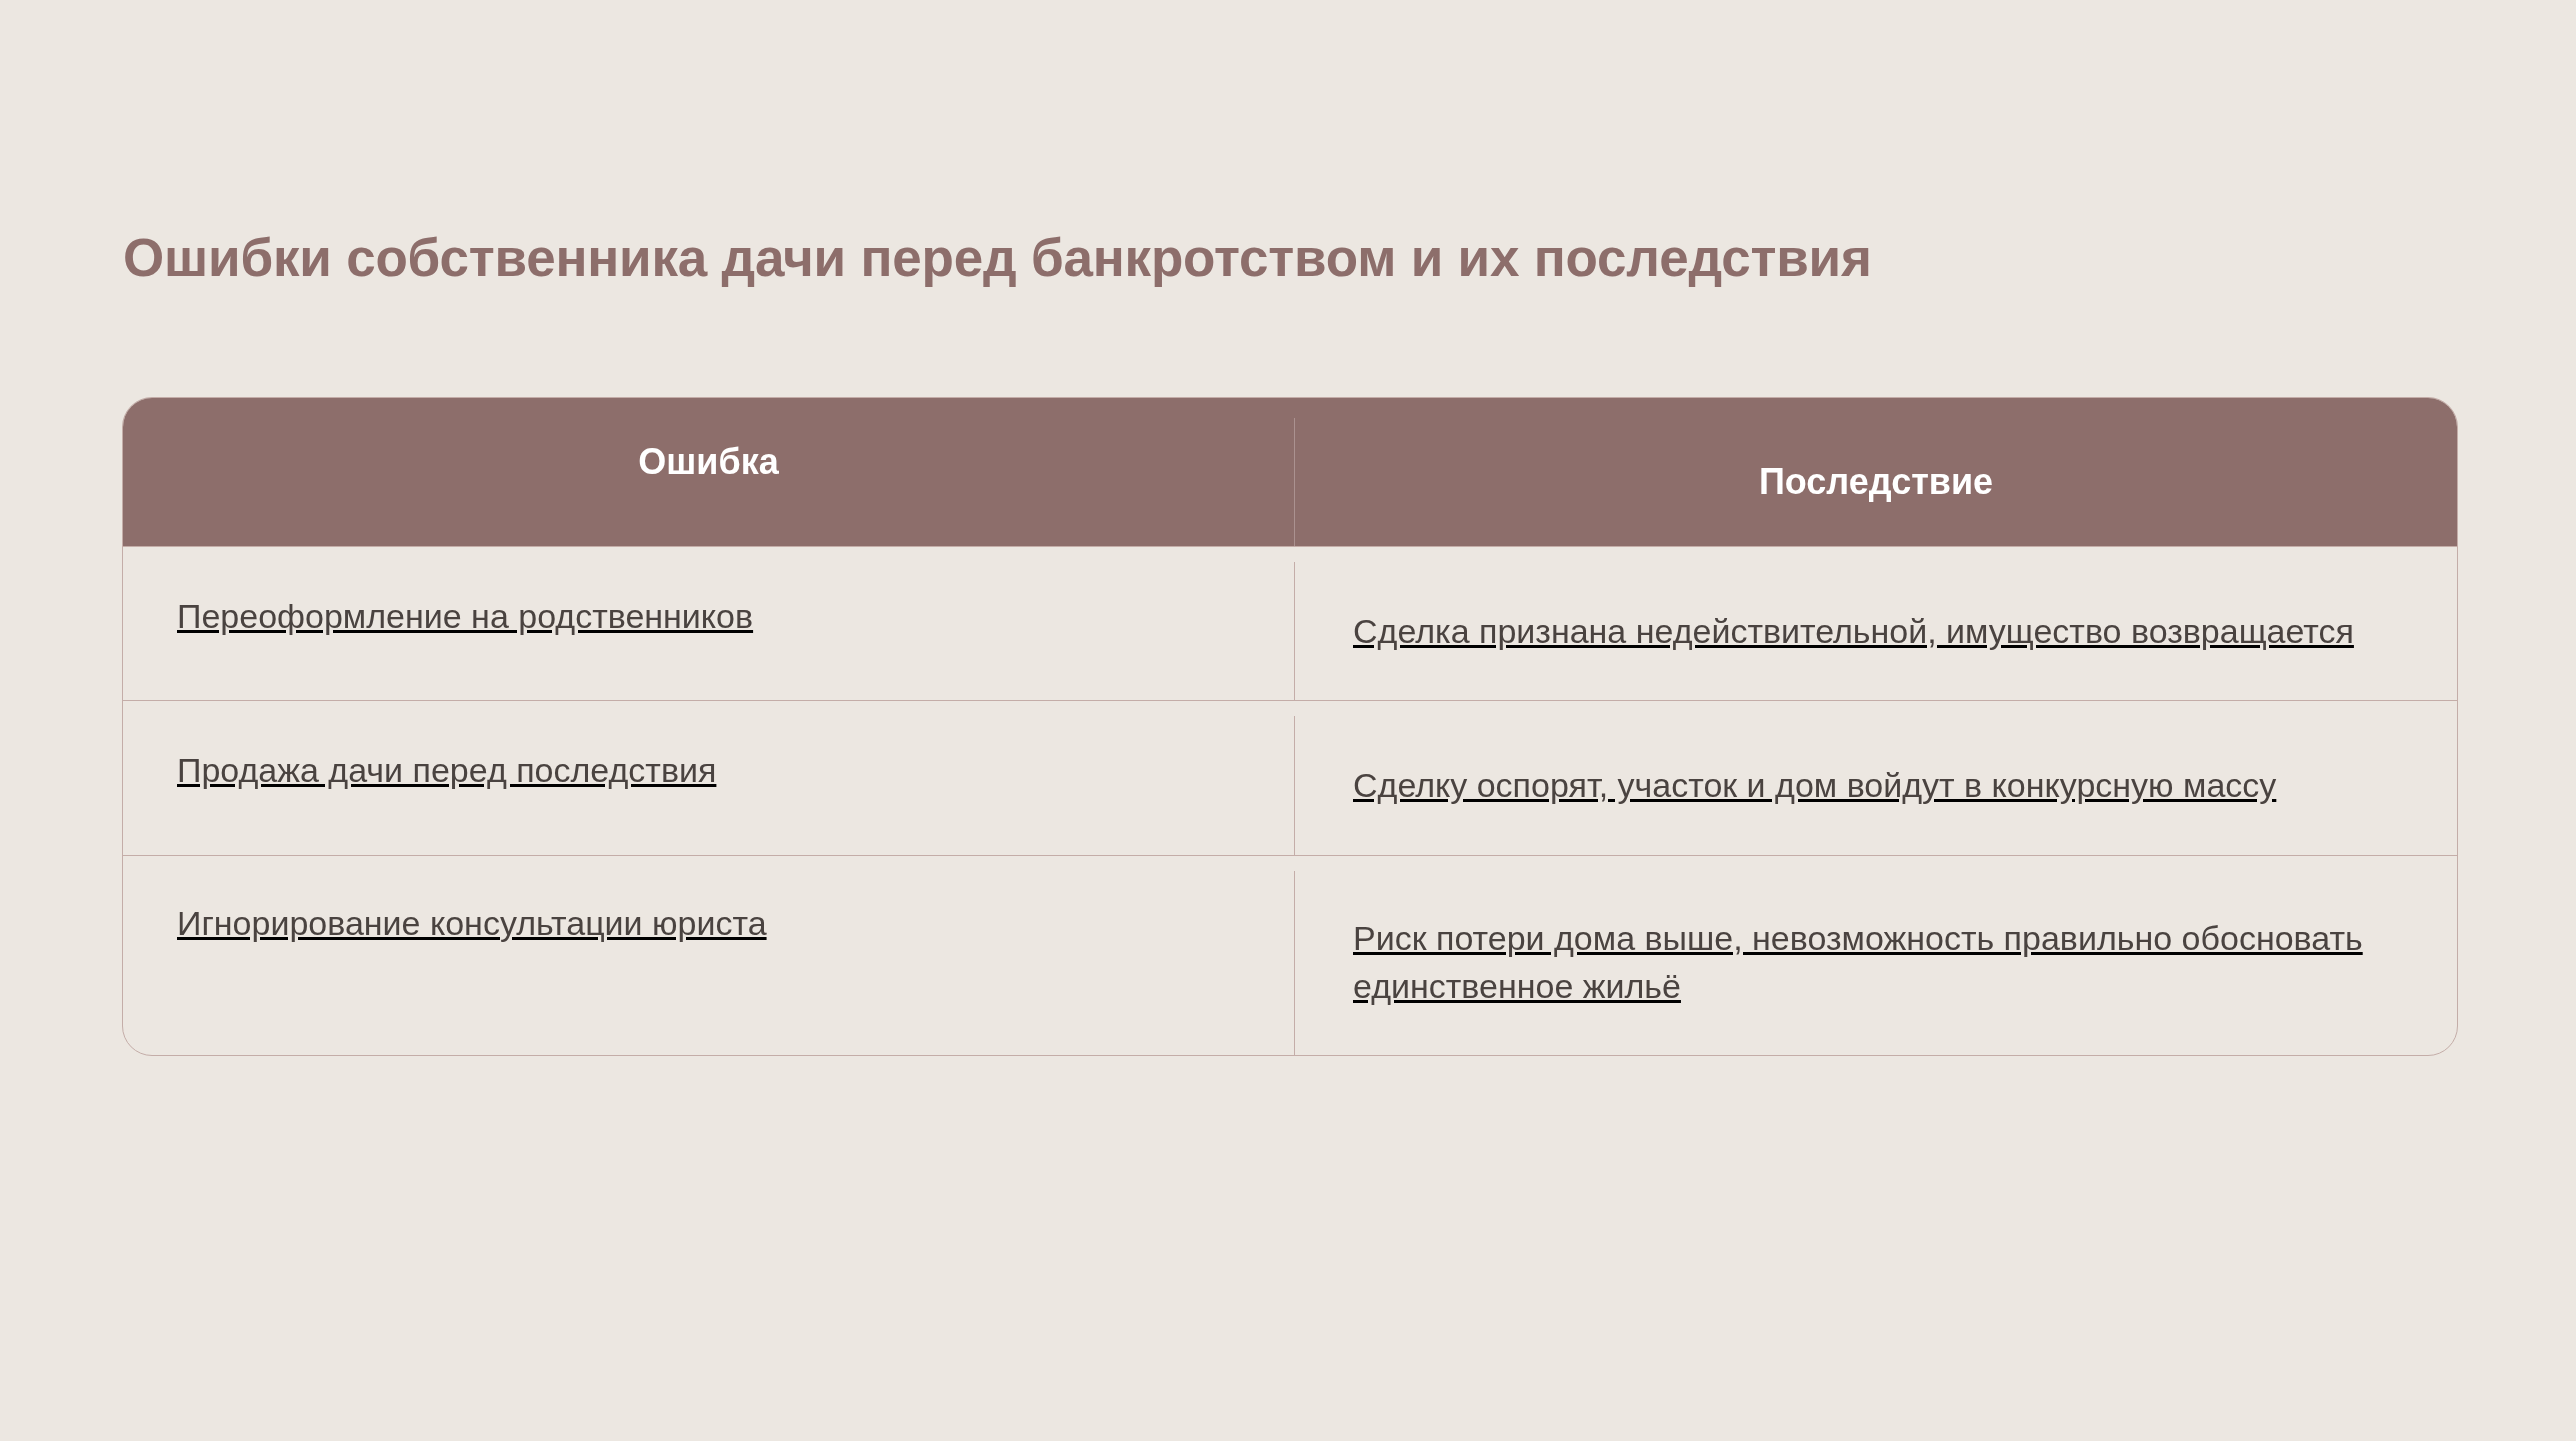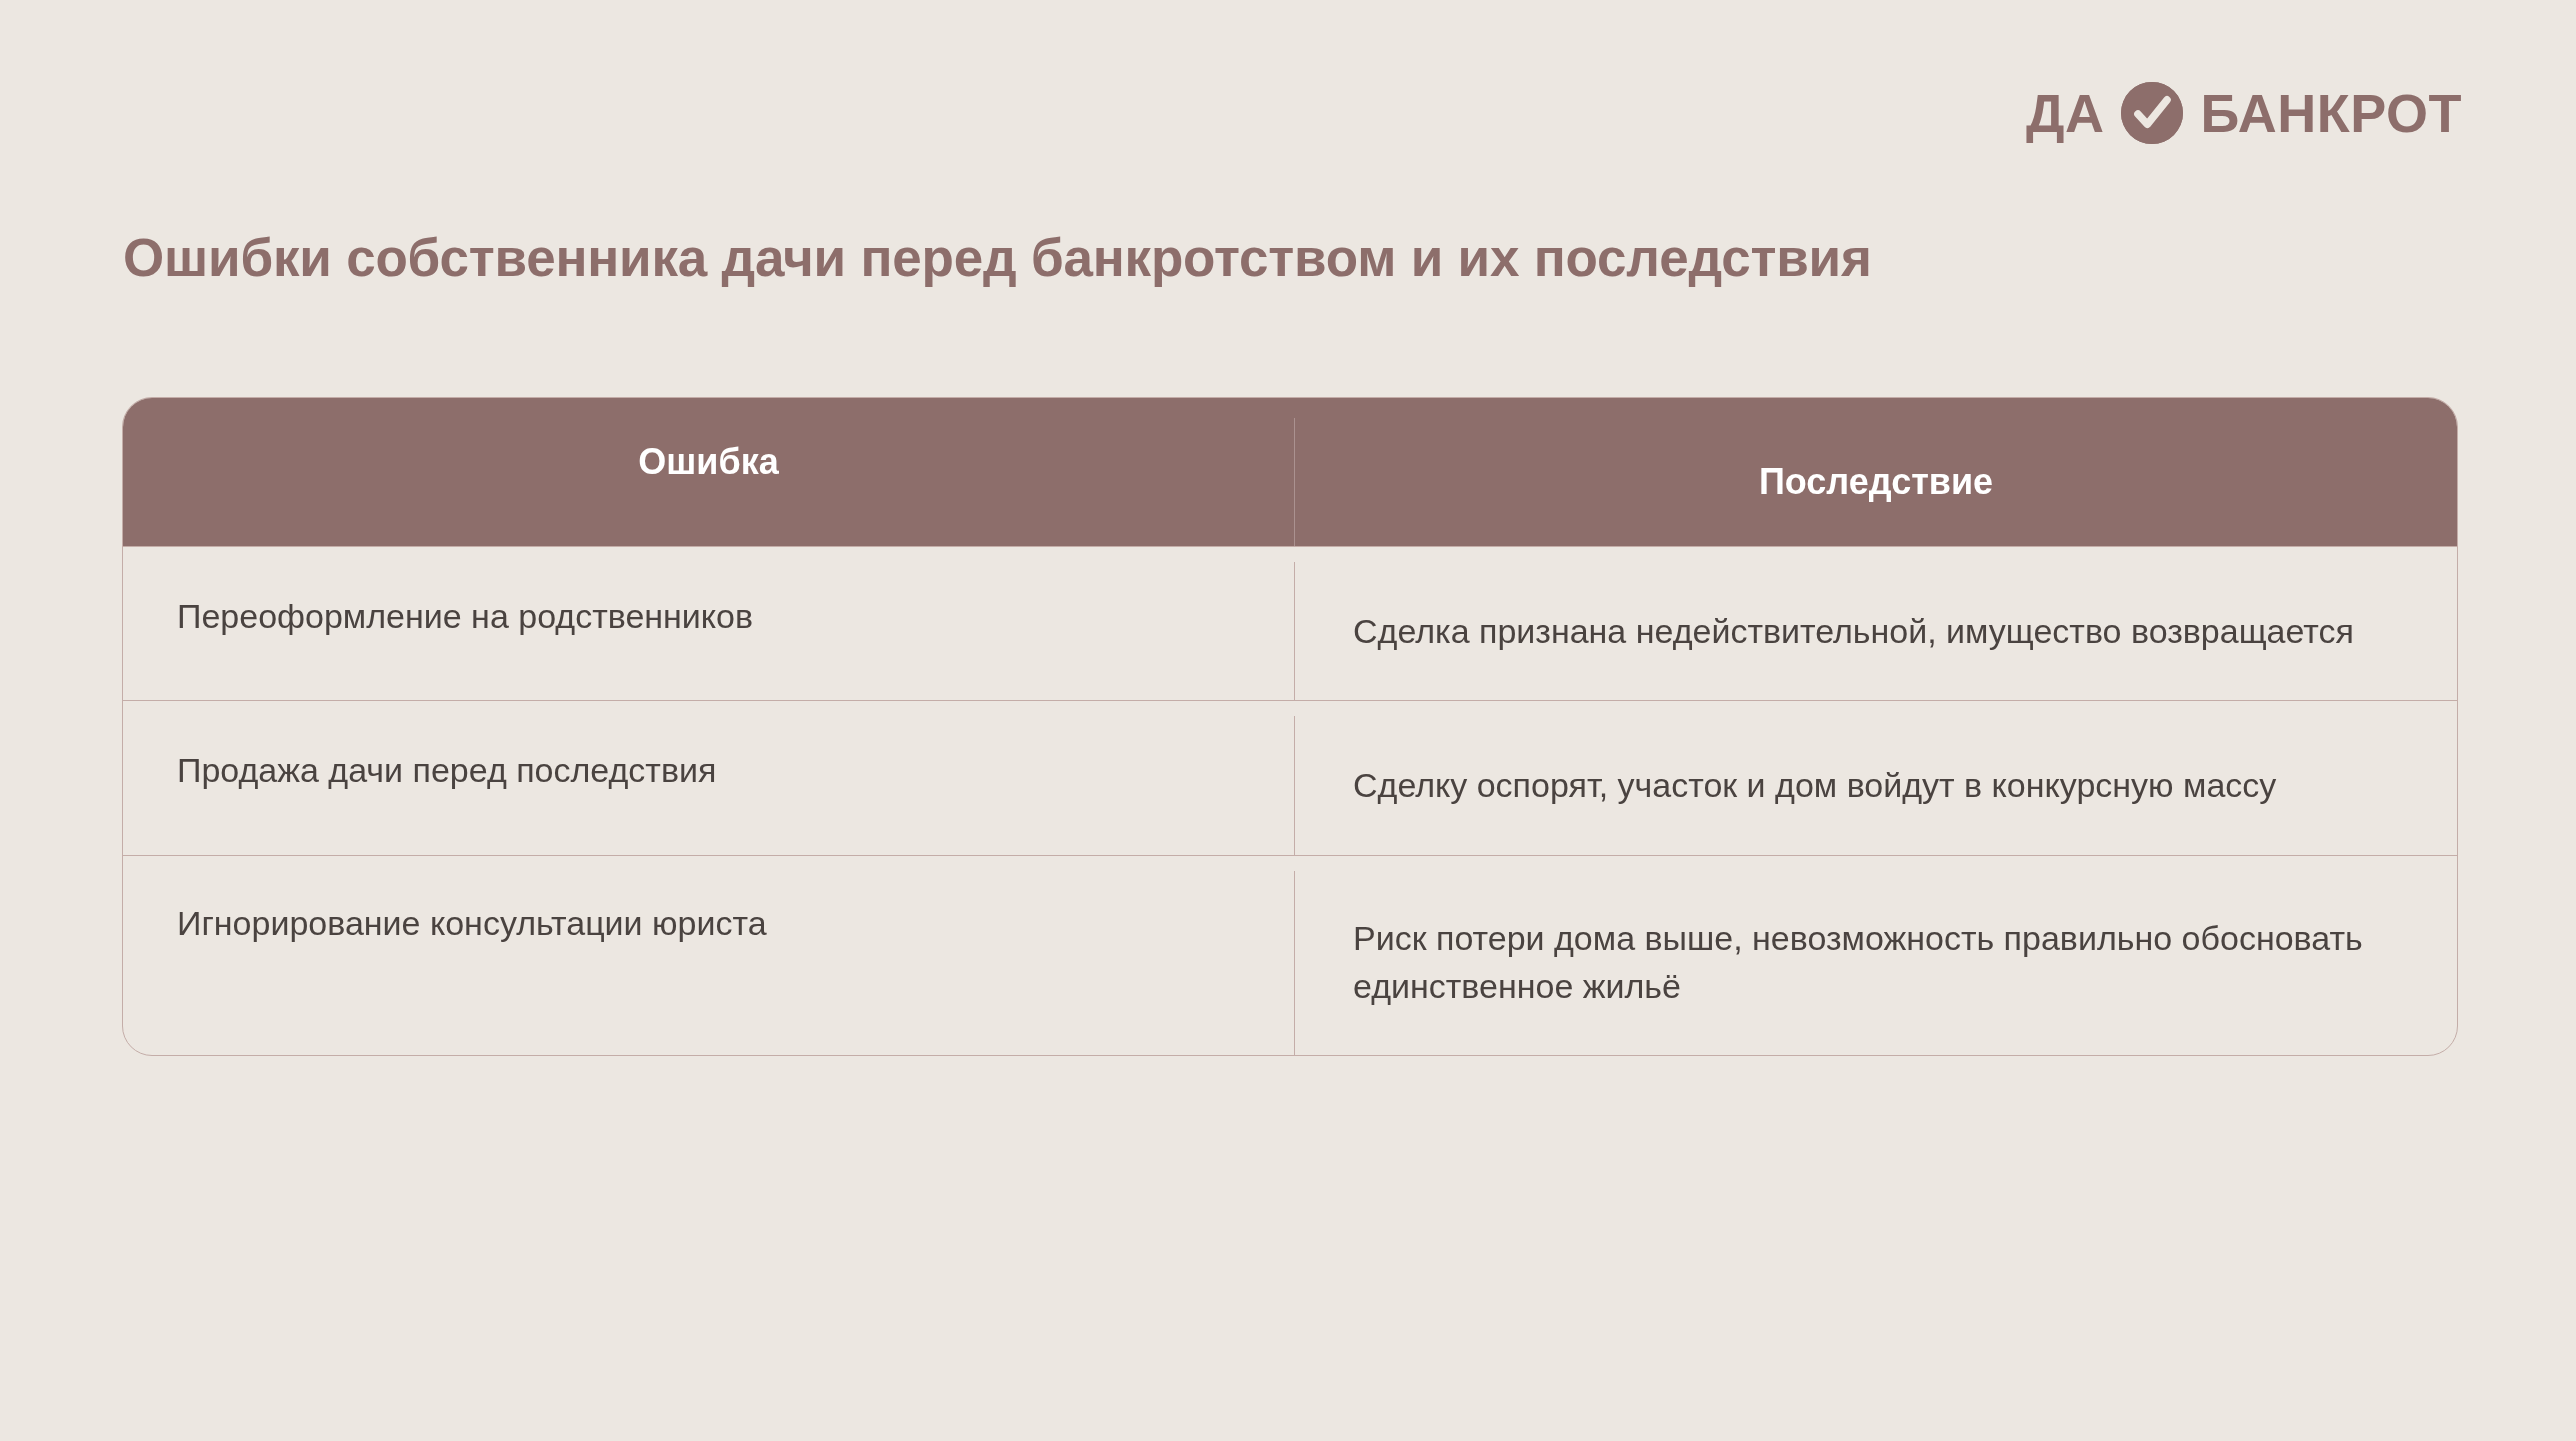--- a/index.html
+++ b/index.html
@@ -92,20 +92,21 @@
     color: #ffffff;
     text-align: center;
     box-sizing: border-box;
   }
   .th-col1 { width: 1172px; }
   .th-col2 { width: 1164px; border-left: 0.9px solid #ab9290; margin-top: 20px; }
 
   .trow {
     display: flex;
     border-top: 0.9px solid #c4ada8;
+    text-decoration: underline;
   }
   .trow:first-of-type { border-top: none; }
   .td {
     box-sizing: border-box;
     font-size: 34px;
     color: #4a4340;
     line-height: 1.42;
   }
   .td-col1 {
     width: 1172px;
@@ -118,30 +119,20 @@
     margin-top: 15px;
   }
   .row-tall .td-col1,
   .row-tall .td-col2 { padding-top: 43px; padding-bottom: 45px; }
 </style>
 </head>
 <body>
 
 <div class="page">
 
-  <div class="logo">
-    <span class="logo-da">ДА</span>
-    <span class="logo-mark">
-      <svg width="62" height="62" viewBox="0 0 66 66" aria-hidden="true">
-        <circle cx="33" cy="33" r="33" fill="#8d6e6b"></circle>
-        <path d="M18 34 L28 45 L49 19" fill="none" stroke="#ece7e1" stroke-width="8" stroke-linecap="round" stroke-linejoin="round"></path>
-      </svg>
-    </span>
-    <span class="logo-name">БАНКРОТ</span>
-  </div>
 
   <div class="title">Ошибки собственника дачи перед банкротством и их последствия</div>
 
   <div class="table">
 
     <div class="thead">
       <div class="th th-col1">Ошибка</div>
       <div class="th th-col2">Последствие</div>
     </div>
 

